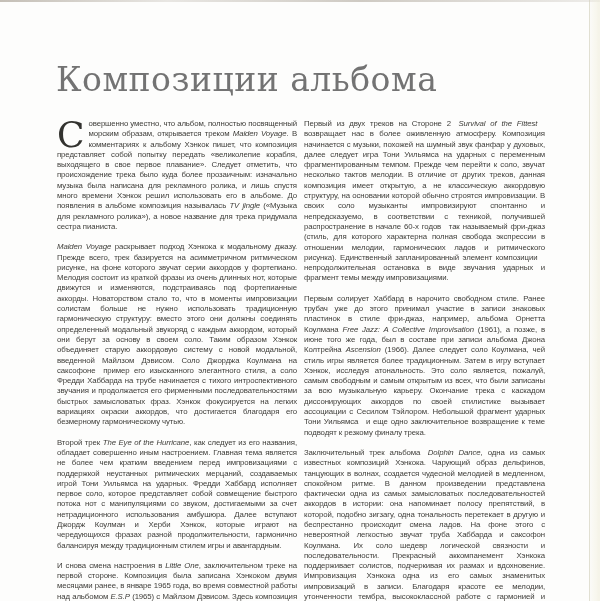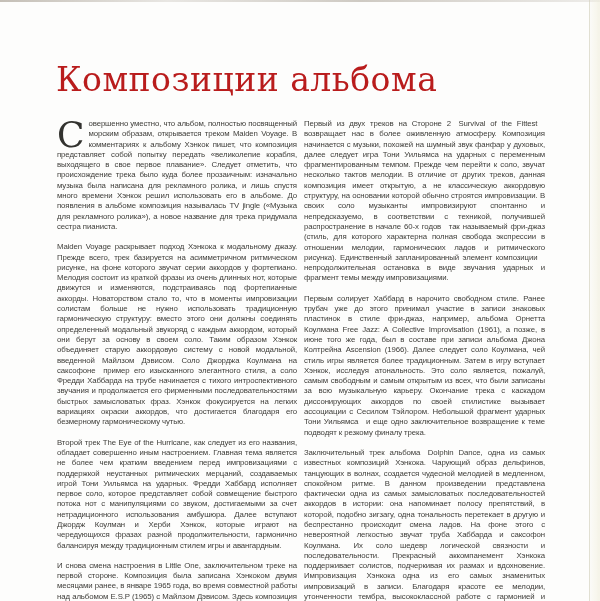--- a/index.html
+++ b/index.html
@@ -21,37 +21,37 @@
     position:absolute; top:0; right:0; width:11px; height:100%;
     border-left:1px solid rgba(190,185,168,.35);
     background:linear-gradient(90deg, rgba(240,238,222,.15), rgba(238,235,215,.55));
   }
   .title {
     position:absolute; left:56px; top:60px;
     font-family:"DejaVu Serif", serif;
     font-weight:400;
     font-size:33px;
     letter-spacing:.5px;
-    color:#b91c1c;
+    color:#737373;
     white-space:nowrap;
   }
   .col {
     position:absolute; top:119px; width:240px;
   }
   .col-left  { left:57px;  }
   .col-right { left:304px; width:241px; }
   .col p {
     font-size:7.8px;
     line-height:10.3px;
     letter-spacing:-0.1px;
     text-align:justify;
     color:#3e3d39;
     margin:0 0 10px 0;
   }
-  .it { }
+  .it { font-style:italic; }
   .dropcap {
     float:left;
     font-family:"DejaVu Serif", serif;
     font-size:36px;
     line-height:29px;
     padding:1px 4px 0 0;
     color:#33332f;
   }
 </style>
 </head>

